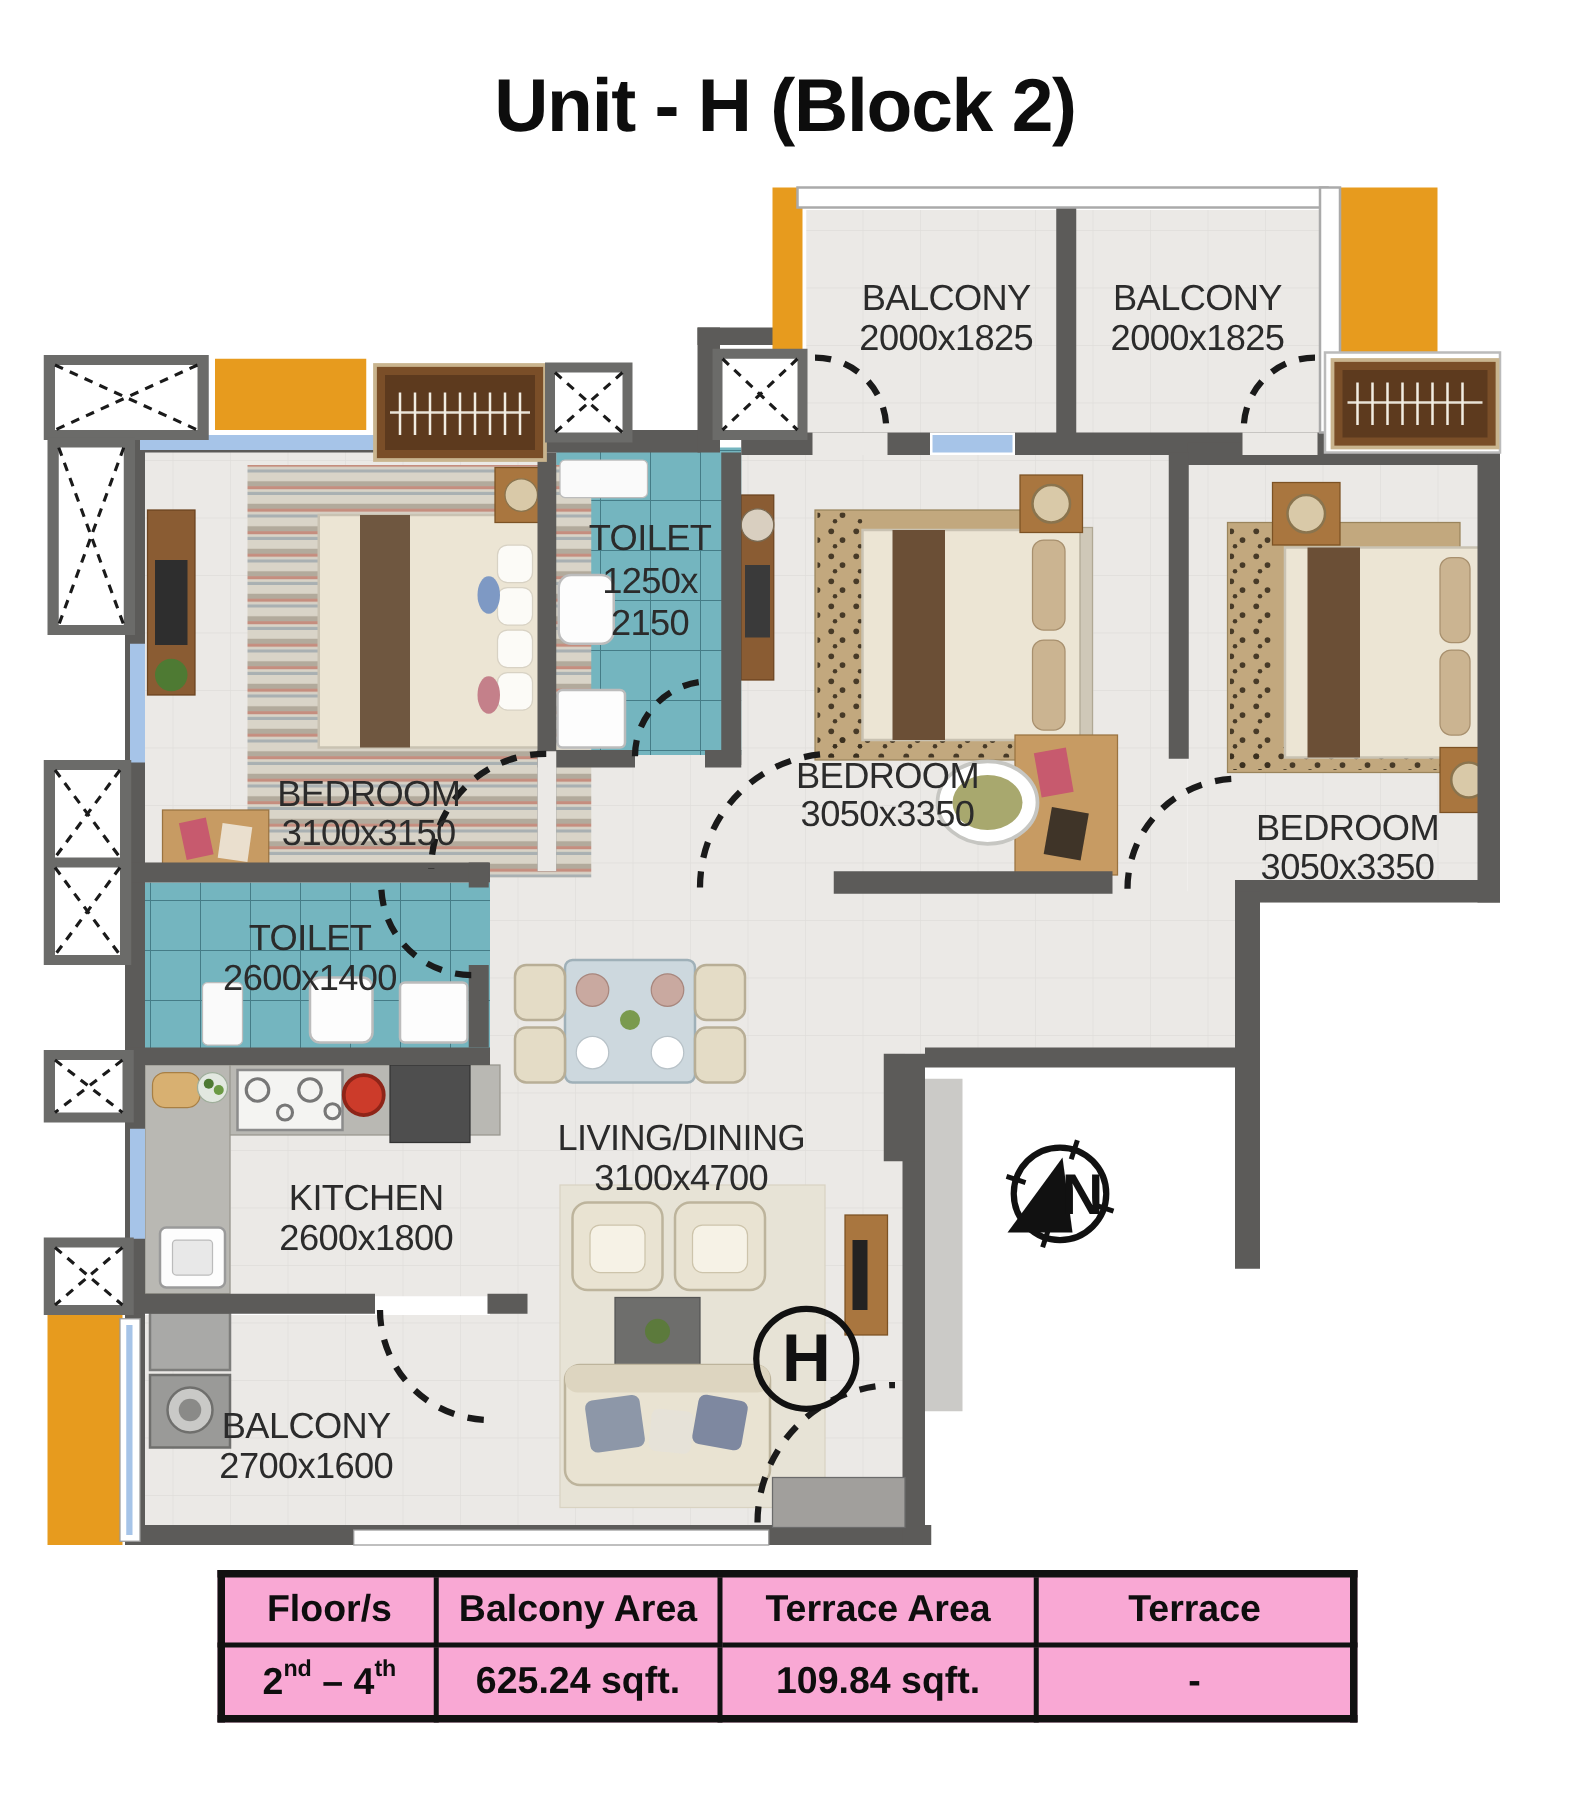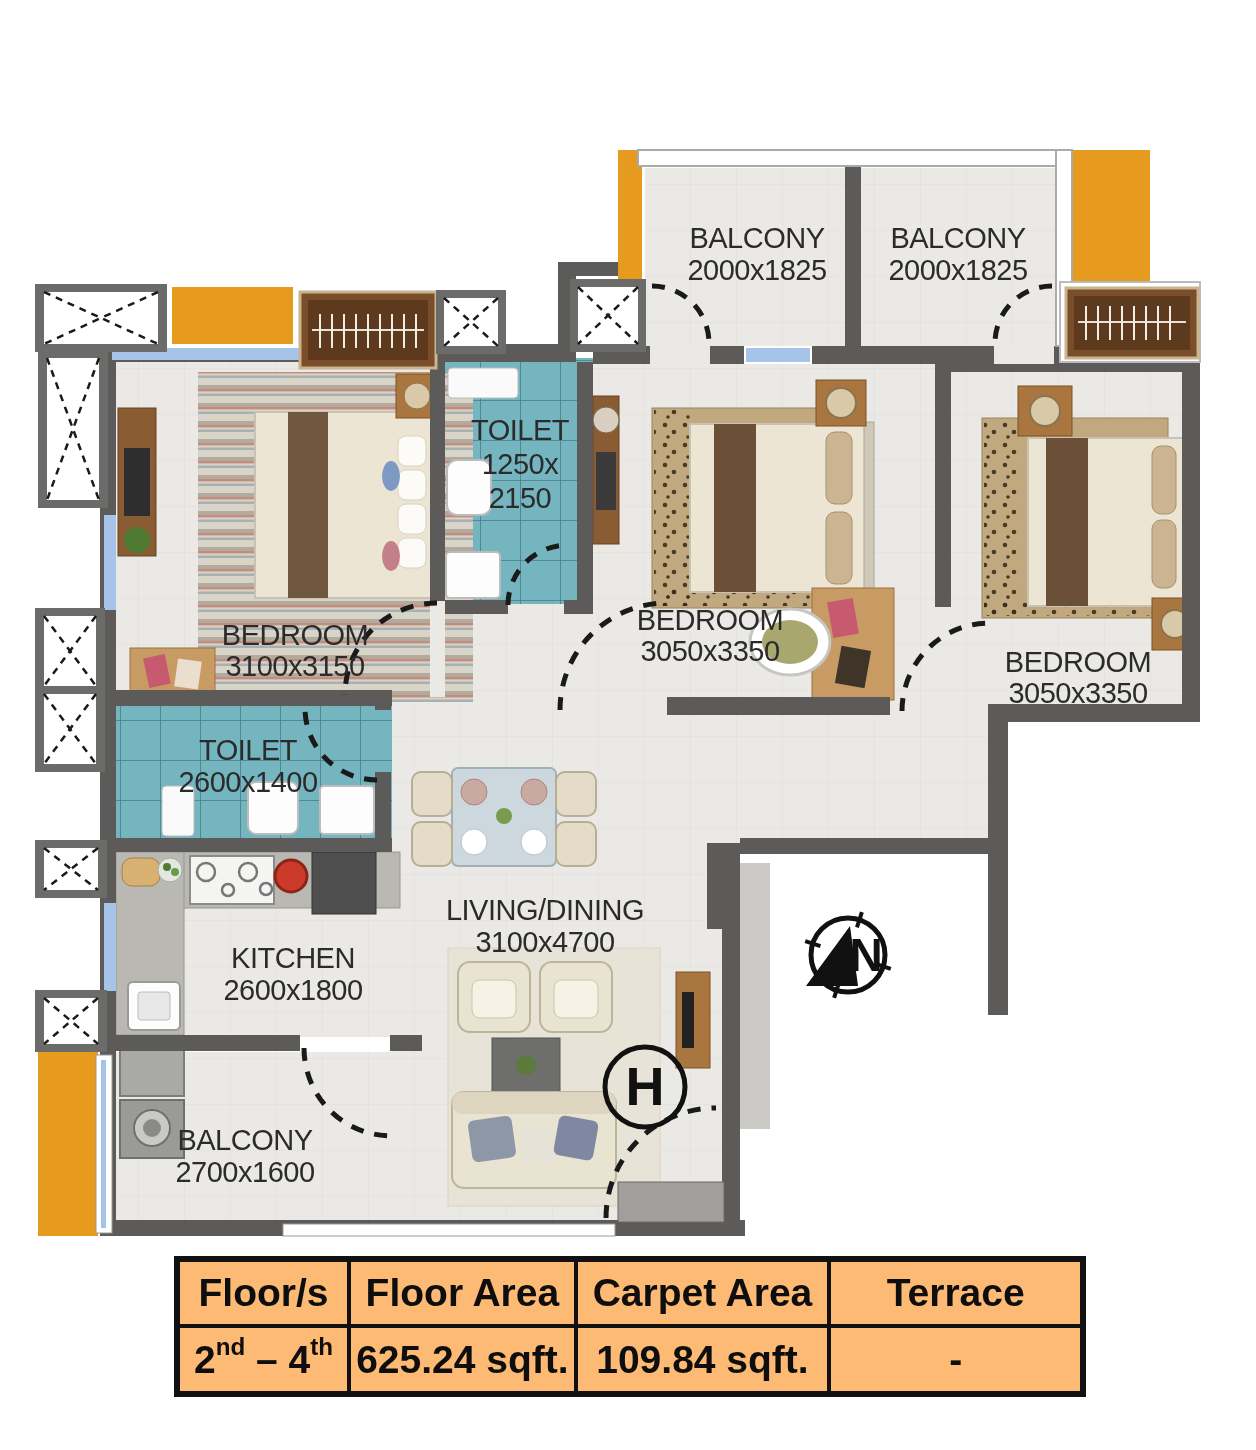--- a/index.html
+++ b/index.html
@@ -4,30 +4,31 @@
 <style>
   html,body{margin:0;padding:0;background:#ffffff;}
   .page{position:relative;width:1256px;height:1450px;background:#ffffff;overflow:hidden;
         font-family:"Liberation Sans",sans-serif;}
   .title{position:absolute;top:50px;left:0;width:100%;text-align:center;
          font-size:60px;font-weight:bold;color:#0d0d0d;letter-spacing:-1px;}
   .plan-svg{position:absolute;left:0;top:0;}
   .lbl{font-family:"Liberation Sans",sans-serif;font-size:29px;fill:#2b2b2b;letter-spacing:-0.5px;}
   .marker-text{font-family:"Liberation Sans",sans-serif;font-weight:bold;fill:#111;}
   .tablewrap{position:absolute;left:174px;top:1256px;width:912px;}
-  table.summary{width:100%;border-collapse:collapse;border:6px solid #111;background:#fdba74;
-        font-family:"Liberation Sans",sans-serif;font-weight:bold;font-size:39px;color:#0e0e0e;}
+  table.summary{width:100%;border-collapse:collapse;border:6px solid #111;background:#f9a8d4;
+        font-family:"Liberation Sans",sans-serif;font-weight:bold;font-size:30px;color:#0e0e0e;}
   table.summary th, table.summary td{border:4px solid #111;text-align:center;padding:9px 4px;}
   table.summary sup{font-size:62%;position:relative;top:-0.15em;text-align:center;}
 </style>
 </head>
 <body>
 
 <div class="page">
 
+  <div class="title">Unit - H (Block 2)</div>
 
   <svg class="plan-svg" width="1256" height="1450" viewBox="0 0 1256 1450">
     <defs>
       <pattern id="floortile" width="46" height="46" patternUnits="userSpaceOnUse">
         <rect width="46" height="46" fill="#ebe9e6"></rect>
         <path d="M46 0H0V46" fill="none" stroke="rgba(0,0,0,0.05)" stroke-width="1"></path>
       </pattern>
       <pattern id="tealtile" width="40" height="40" patternUnits="userSpaceOnUse">
         <rect width="40" height="40" fill="#74b5bf"></rect>
         <path d="M40 0H0V40" fill="none" stroke="rgba(12,55,66,0.45)" stroke-width="1.6"></path>
@@ -395,22 +396,22 @@
     <table class="summary">
       <colgroup>
           <col style="width:19%">
           <col style="width:25%">
           <col style="width:28%">
           <col style="width:28%">
         </colgroup>
       <thead>
         <tr>
           <th>Floor/s</th>
-          <th>Floor Area</th>
-          <th>Carpet Area</th>
+          <th>Balcony Area</th>
+          <th>Terrace Area</th>
           <th>Terrace</th>
         </tr>
       </thead>
       <tbody>
         <tr>
           <td><span>2</span><sup>nd</sup><span> – </span><span>4</span><sup>th</sup></td>
           <td>625.24 sqft.</td>
           <td>109.84 sqft.</td>
           <td>-</td>
         </tr>

